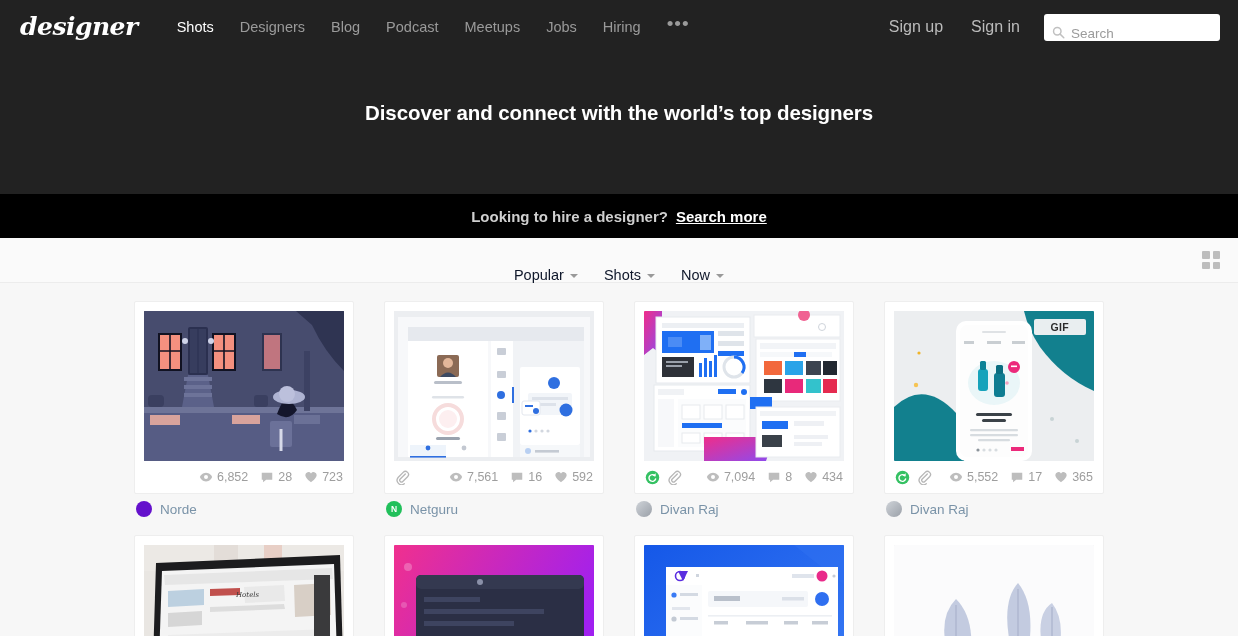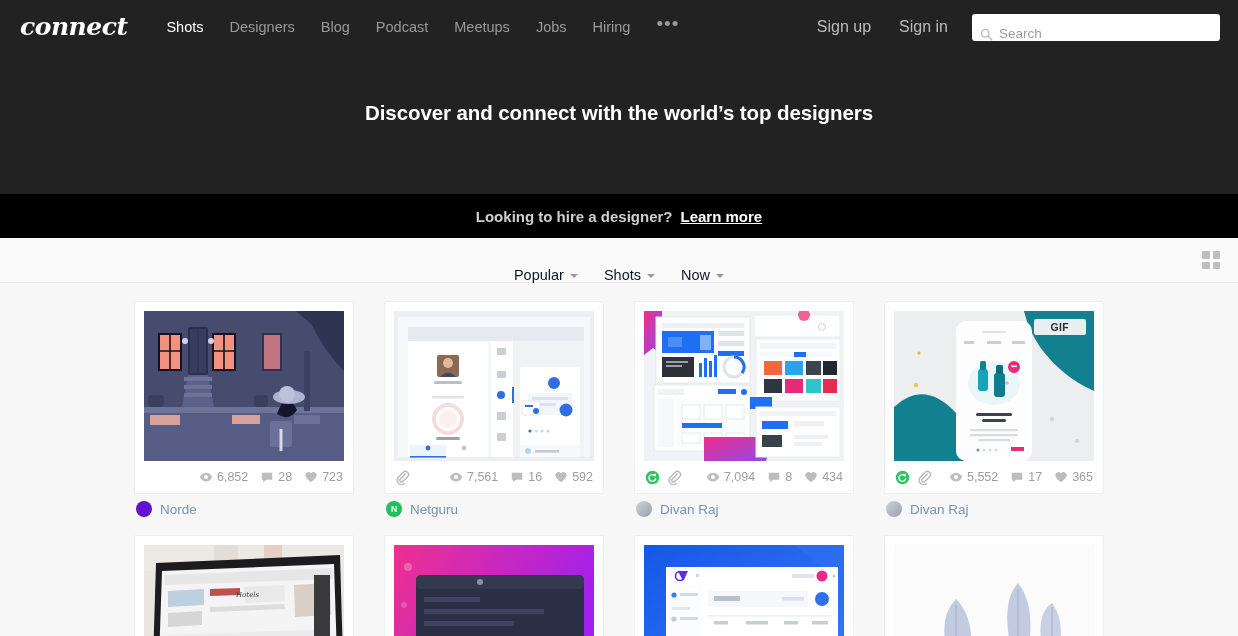--- a/index.html
+++ b/index.html
@@ -49,25 +49,25 @@
   }
   .nav-right {
     margin-left: auto;
     display: flex; align-items: center;
   }
   .auth-link {
     color: #bbbbbb; font-size: 16px; text-decoration: none;
     padding: 0 14px; cursor: pointer; white-space: nowrap;
   }
   .search-box {
-    width: 248px; height: 27px;
+    width: 176px; height: 27px;
     background: #ffffff;
     border-radius: 3px;
-    display: flex; align-items: flex-end;
-    padding: 0 8px;
+    display: flex; align-items: flex-start;
+    padding: 12px 8px;
     margin-left: 10px;
   }
   .search-ico { width: 13px; height: 13px; flex: 0 0 13px; margin-right: 6px; opacity: .55; }
   .search-input {
     border: none; outline: none; background: transparent;
     font-family: "Liberation Sans", sans-serif;
     font-size: 13.5px; color: #333; width: 100%;
   }
   .search-input::placeholder { color: #9b9b9b; }
 
@@ -189,21 +189,21 @@
     display: flex; align-items: center; justify-content: center;
     font-size: 8.5px; color: #fff; font-weight: bold;
     overflow: hidden;
   }
   .author-name { color: #7a93a8; font-size: 13.5px; cursor: pointer; }
 </style>
 </head>
 <body>
 
 <div class="topnav">
-  <div class="logo">connect</div>
+  <div class="logo">designer</div>
 
   <div class="nav-links">
     <a class="nav-link active">Shots</a>
     <a class="nav-link">Designers</a>
     <a class="nav-link">Blog</a>
     <a class="nav-link">Podcast</a>
     <a class="nav-link">Meetups</a>
     <a class="nav-link">Jobs</a>
     <a class="nav-link">Hiring</a>
     <span class="nav-more">•••</span>
@@ -221,21 +221,21 @@
     </div>
   </div>
 </div>
 
 <div class="hero">
   <div class="hero-title">Discover and connect with the world’s top designers</div>
 </div>
 
 <div class="hire-bar">
   <span class="hire-text">Looking to hire a designer?</span>
-  <a class="hire-link">Learn more</a>
+  <a class="hire-link">Search more</a>
 </div>
 
 <div class="filter-bar">
   <div class="filters">
     <div class="filter">
       <span>Popular</span>
       <span class="caret"></span>
     </div>
     <div class="filter">
       <span>Shots</span>

